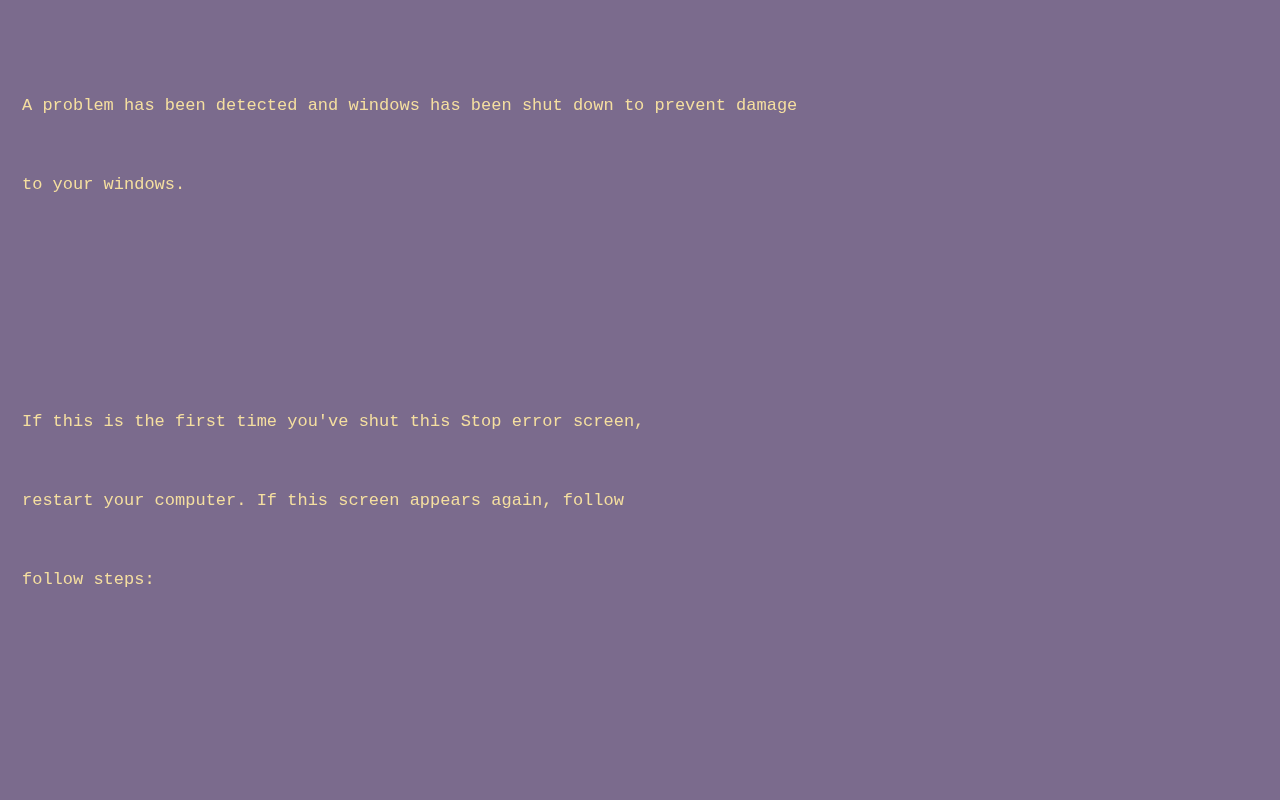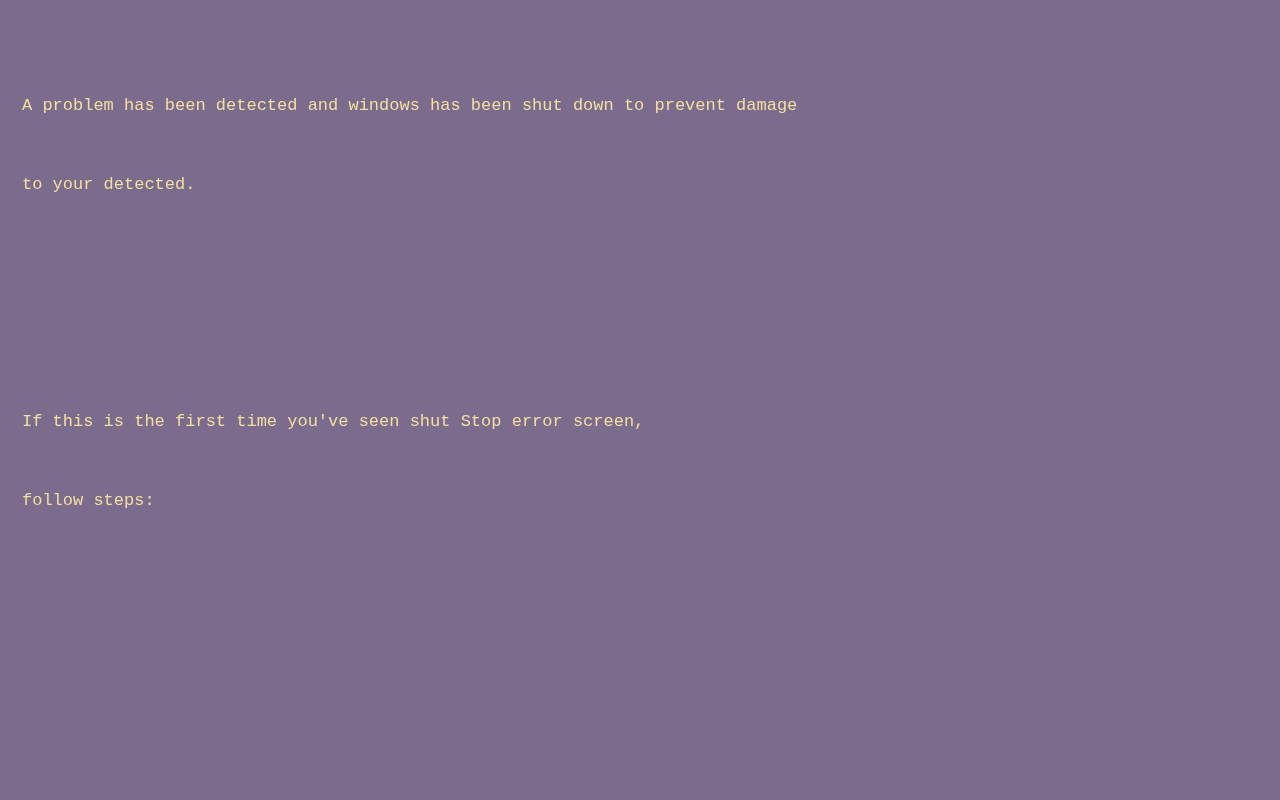--- a/index.html
+++ b/index.html
@@ -38,24 +38,25 @@
     .spacer {
       display: block;
       height: 1.55em;
     }
   </style>
 </head>
 <body>
 
 <div class="bsod-container">
   <span class="bsod-text">A problem has been detected and windows has been shut down to prevent damage</span>
-  <span class="bsod-text">to your detected.</span>
+  <span class="bsod-text">to your windows.</span>
   <span class="spacer"></span>
   <span class="spacer"></span>
-  <span class="bsod-text">If this is the first time you've seen shut Stop error screen,</span>
+  <span class="bsod-text">If this is the first time you've shut this Stop error screen,</span>
+  <span class="bsod-text">restart your computer. If this screen appears again, follow</span>
   <span class="bsod-text">follow steps:</span>
   <span class="spacer"></span>
   
   
   
   
   
   
   
   

